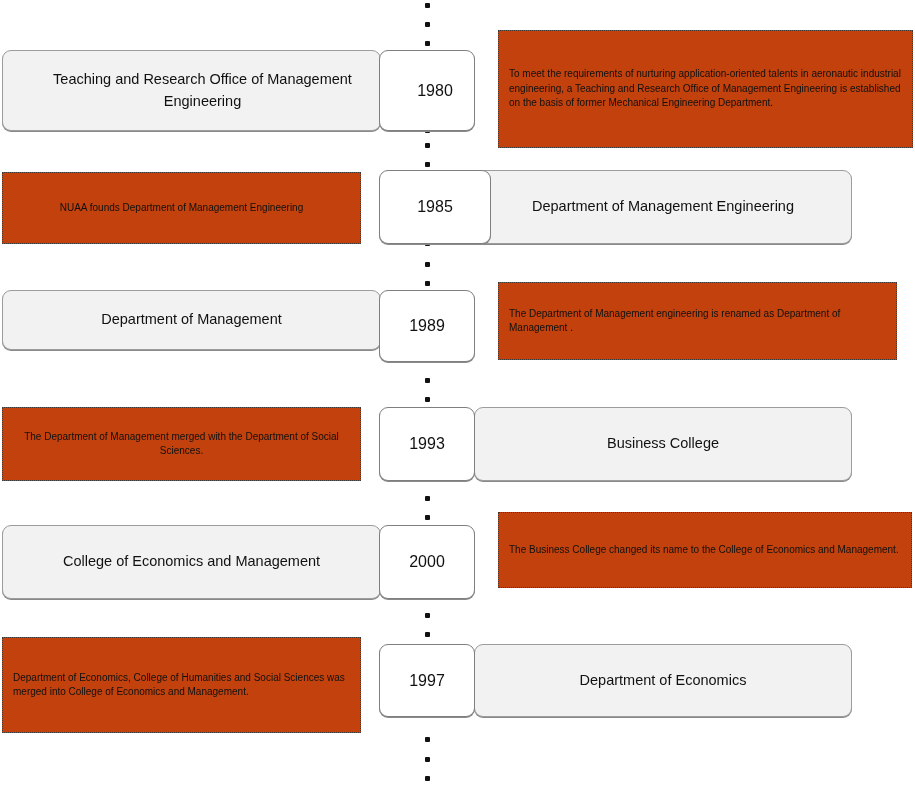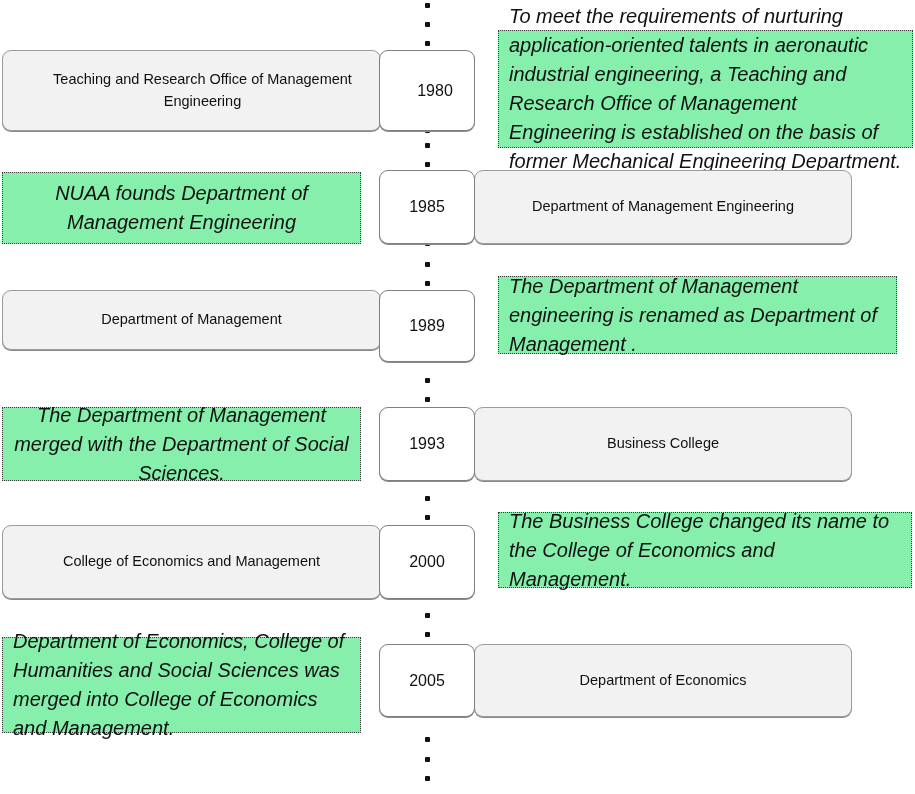--- a/index.html
+++ b/index.html
@@ -48,29 +48,28 @@
   .year-box {
     background: #ffffff;
     border: 1px solid #7f7f7f;
     border-radius: 9px;
     box-shadow: 0 1px 0 0 #8a8a8a;
     font-size: 16px;
     color: #111111;
     z-index: 5;
   }
   .note-box {
-    background: #86efac;
+    background: #c2410c;
     border: 1px dotted #3a3a3a;
     border-radius: 0;
-    font-size: 20px;
+    font-size: 10px;
     color: #111111;
     justify-content: flex-start;
     text-align: left;
     padding: 4px 10px;
-    font-style: italic;
   }
   .note-box.centered {
     justify-content: center;
     text-align: center;
   }
   .note-inner {
     display: block;
     width: 100%;
   }
 </style>
@@ -85,34 +84,34 @@
   <div class="box year-box" style="left:379px; top:50px; width:96px; height:81px;padding-left:28px;">
     <span>1980</span>
   </div>
   <div class="box note-box" style="left:498px; top:30px; width:415px; height:118px;">
     <span class="note-inner">To meet the requirements of nurturing application-oriented talents in aeronautic industrial engineering, a Teaching and Research Office of Management Engineering is established on the basis of former Mechanical Engineering Department.</span>
   </div>
 
   <div class="box note-box centered" style="left:2px; top:172px; width:359px; height:72px;">
     <span class="note-inner">NUAA founds Department of Management Engineering</span>
   </div>
-  <div class="box year-box" style="left:379px; top:170px; width:96px; height:74px;">
+  <div class="box year-box" style="left:379px; top:170px; width:112px; height:74px;">
     <span>1985</span>
   </div>
   <div class="box gray-box" style="left:474px; top:170px; width:378px; height:74px;">
     <span class="note-inner">Department of Management Engineering</span>
   </div>
 
   <div class="box gray-box" style="left:2px; top:290px; width:379px; height:60px;">
     <span class="note-inner">Department of Management</span>
   </div>
   <div class="box year-box" style="left:379px; top:290px; width:96px; height:72px;">
     <span>1989</span>
   </div>
-  <div class="box note-box" style="left:498px; top:276px; width:399px; height:78px;align-items:center;">
+  <div class="box note-box" style="left:498px; top:282px; width:399px; height:78px;align-items:center;">
     <span class="note-inner">The Department of Management engineering is renamed as Department of Management .</span>
   </div>
 
   <div class="box note-box centered" style="left:2px; top:407px; width:359px; height:74px;">
     <span class="note-inner">The Department of Management merged with the Department of Social Sciences.</span>
   </div>
   <div class="box year-box" style="left:379px; top:407px; width:96px; height:74px;">
     <span>1993</span>
   </div>
   <div class="box gray-box" style="left:2px; top:525px; width:379px; height:74px;">
@@ -126,21 +125,21 @@
     <span>2000</span>
   </div>
   <div class="box note-box" style="left:498px; top:512px; width:414px; height:76px;">
     <span class="note-inner">The Business College changed its name to the College of Economics and Management.</span>
   </div>
 
   <div class="box note-box" style="left:2px; top:637px; width:359px; height:96px;">
     <span class="note-inner">Department of Economics, College of Humanities and Social Sciences was merged into College of Economics and Management.</span>
   </div>
   <div class="box year-box" style="left:379px; top:644px; width:96px; height:73px;">
-    <span>2005</span>
+    <span>1997</span>
   </div>
   <div class="box gray-box" style="left:474px; top:644px; width:378px; height:73px;">
     <span class="note-inner">Department of Economics</span>
   </div>
 
   <div id="dot-layer">
       <div class="dot" style="left: 425px; top: 3px;"></div>
       <div class="dot" style="left: 425px; top: 22px;"></div>
       <div class="dot" style="left: 425px; top: 41px;"></div>
       <div class="dot" style="left: 425px; top: 143px;"></div>

